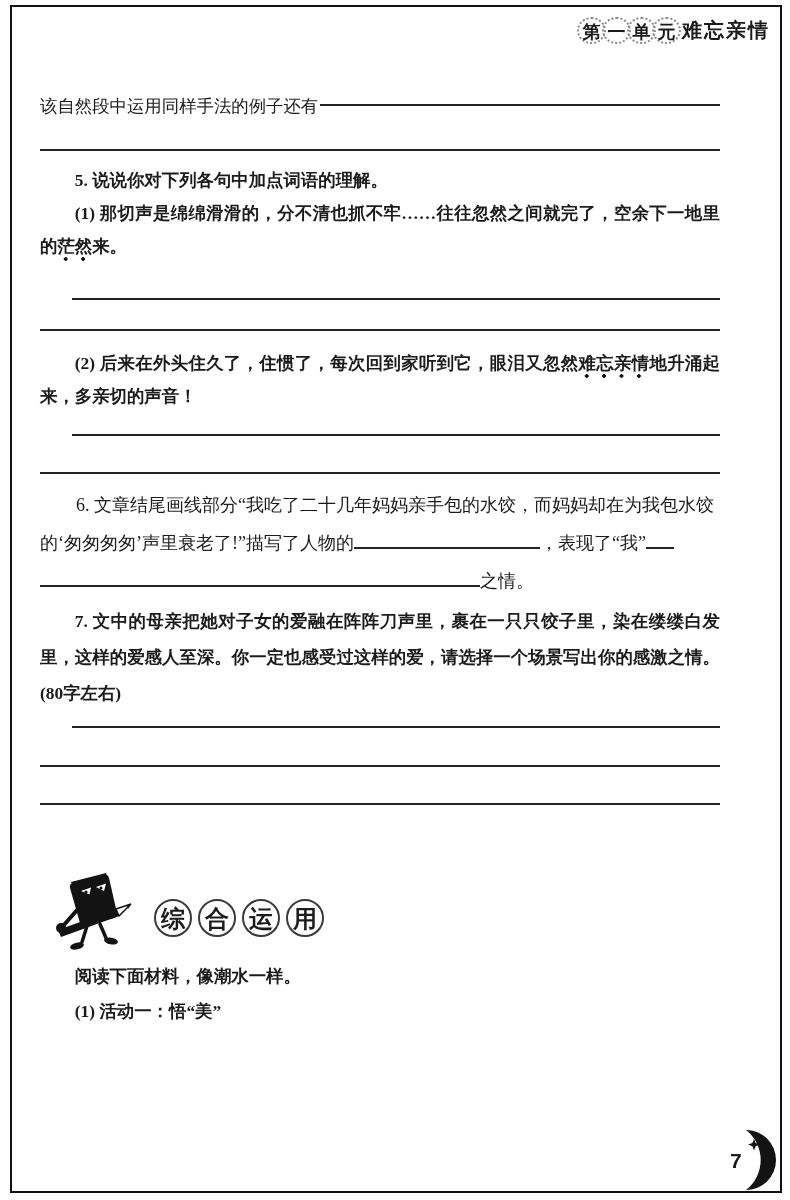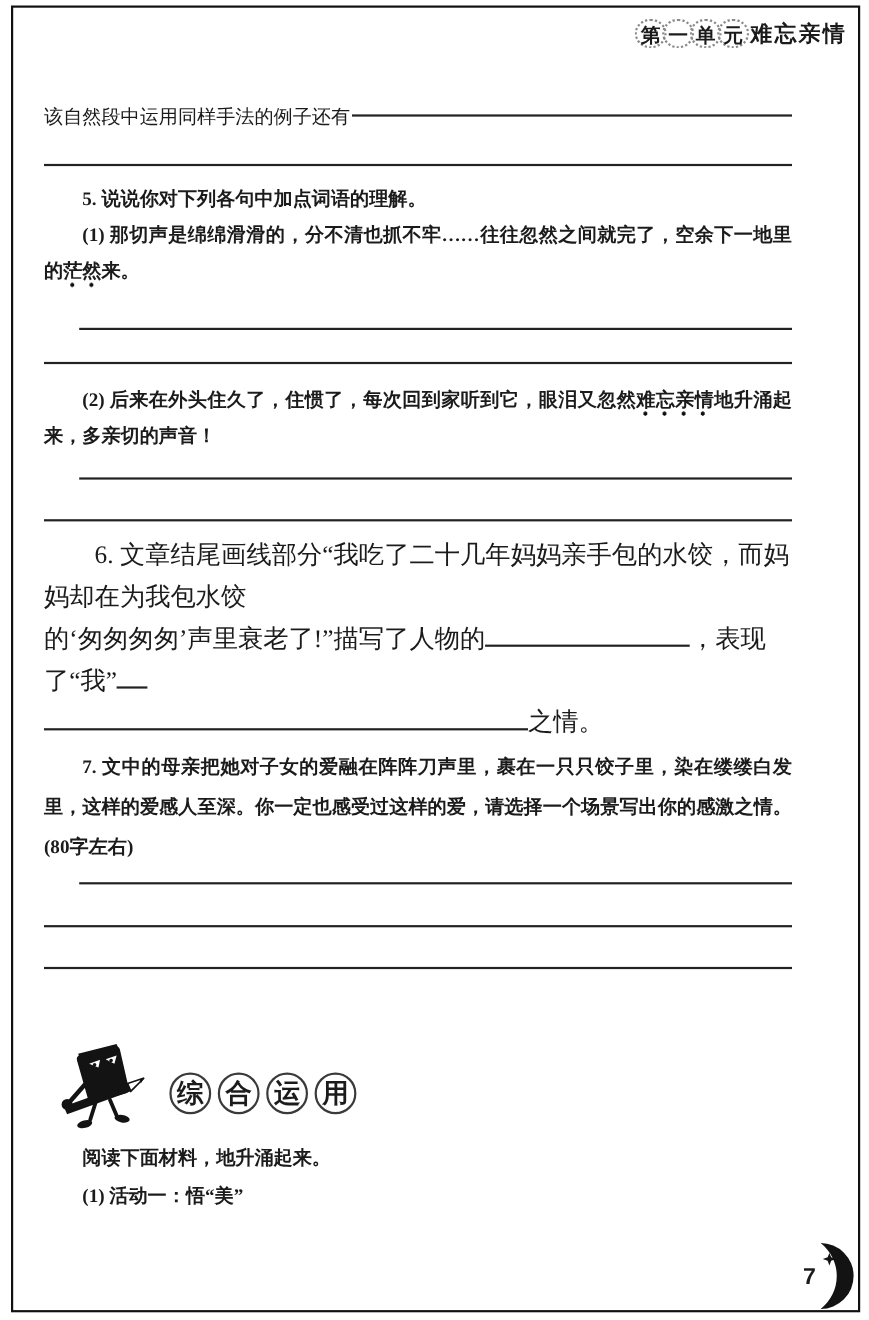--- a/index.html
+++ b/index.html
@@ -73,21 +73,21 @@
     border-bottom: 2px solid #222;
   }
   .wline.ind { margin-left: 2em; }
   .emdot {
     background-image: radial-gradient(circle, #111 1.7px, transparent 2px);
     background-size: 1em 6px;
     background-repeat: repeat-x;
     background-position: 0 100%;
     padding-bottom: 6px;
   }
-  .q6line { font-size: 23px; line-height: 38px; }
+  .q6line { font-size: 18px; line-height: 38px; }
   .iblank {
     display: inline-block;
     border-bottom: 2px solid #222;
     height: 14px;
     vertical-align: baseline;
   }
   .q7 { line-height: 36px; }
   
   .section-hdr {
     margin-top: 62px;
@@ -194,21 +194,21 @@
       </svg>
       <div class="badge-circles">
         <span class="circ-char">综</span>
         <span class="circ-char">合</span>
         <span class="circ-char">运</span>
         <span class="circ-char">用</span>
       </div>
     </div>
 
     <div class="intro-block">
-      <p class="para indent">阅读下面材料，地升涌起来。</p>
+      <p class="para indent">阅读下面材料，像潮水一样。</p>
       <p class="para indent">(1) 活动一：悟“美”</p>
     </div>
 
   </div>
 
   <div class="pagenum-wrap">
     <svg width="72" height="68" viewBox="0 0 72 68">
       <path d="M36 3 A28 28 0 1 1 36 63 A38 38 0 0 0 36 3 Z" fill="#131313"></path>
       <polygon points="44,12 45.6,16 50,17.6 45.6,19.2 44,23.5 42.4,19.2 38,17.6 42.4,16" fill="#131313"></polygon>
     </svg>

